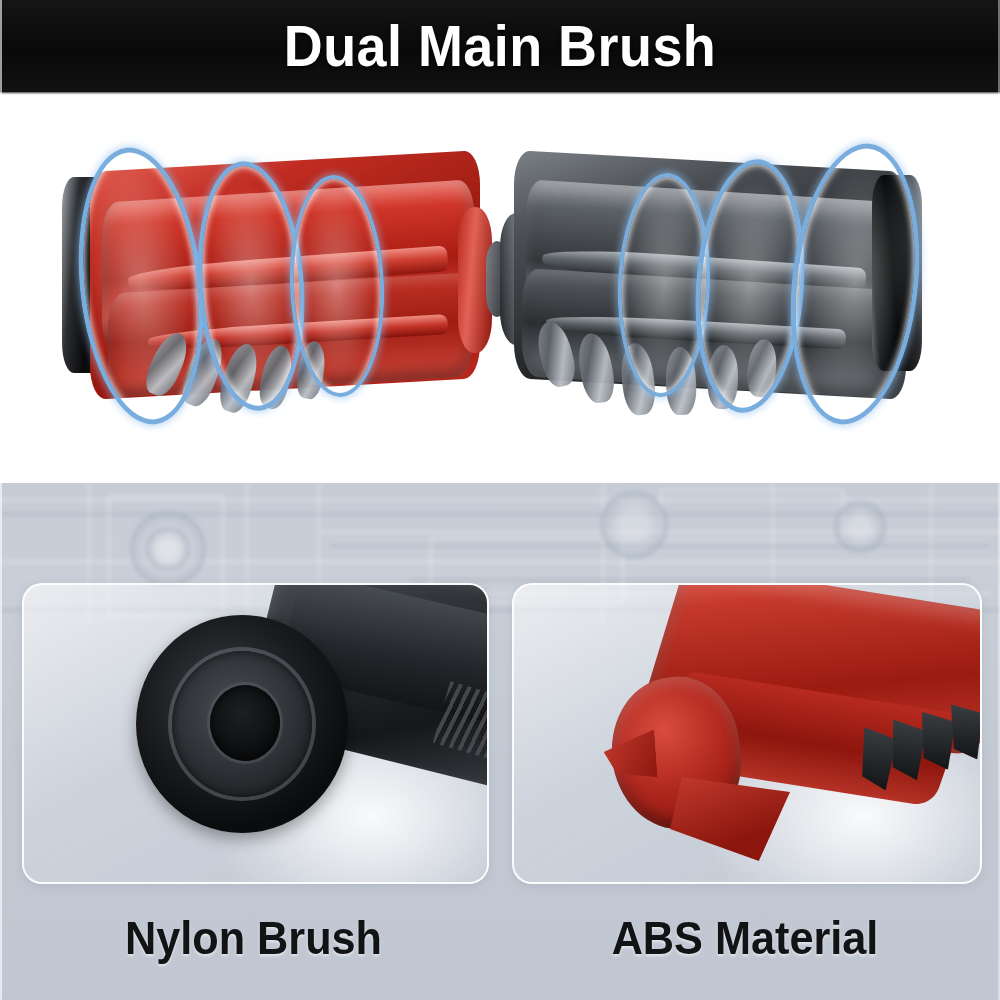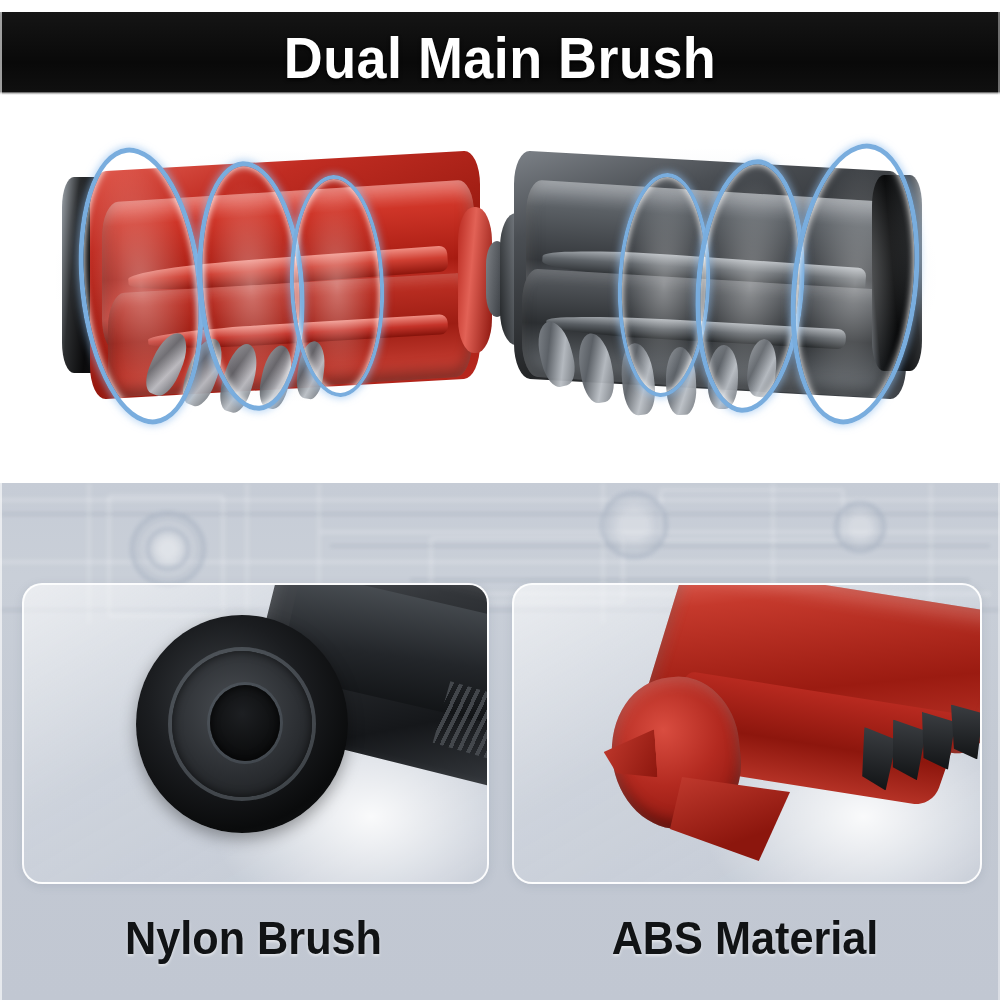--- a/index.html
+++ b/index.html
@@ -3,21 +3,21 @@
 <meta charset="utf-8">
 <title>Dual Main Brush</title>
 <style>
   html,body{margin:0;padding:0;background:#fff;}
   body{width:1000px;height:1000px;overflow:hidden;
        font-family:"Liberation Sans","DejaVu Sans",sans-serif;}
 
   .poster{position:relative;width:1000px;height:1000px;overflow:hidden;background:#ffffff;}
 
   
-  .title-banner{position:absolute;left:0;top:12px;width:1000px;height:92px;
+  .title-banner{position:absolute;left:0;top:0;width:1000px;height:92px;
        background:#0b0b0b;overflow:hidden;}
   .title-banner .sheen{position:absolute;left:0;top:0;width:100%;height:100%;
        background:linear-gradient(180deg,#151515 0%,#090909 55%,#121212 100%);}
   .title-text{position:absolute;left:0;top:0;width:1000px;height:92px;
        display:flex;align-items:center;justify-content:center;
        color:#ffffff;font-size:58px;font-weight:700;letter-spacing:.5px;
        line-height:1;transform:scaleX(.93);
        text-shadow:0 2px 4px rgba(0,0,0,.8);}
   .banner-edge{position:absolute;left:0;top:92px;width:1000px;height:3px;
        background:linear-gradient(180deg,#4a4a4a 0%,#d8d8d8 60%,#ffffff 100%);}

